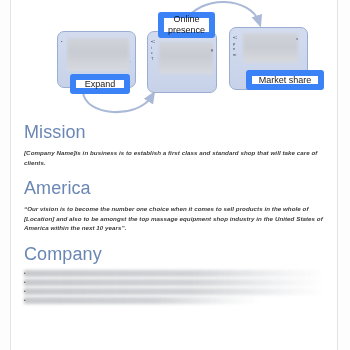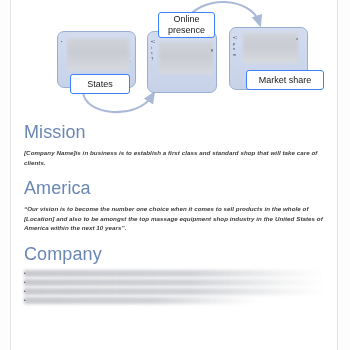--- a/index.html
+++ b/index.html
@@ -102,21 +102,21 @@
   }
   .b1 .redact-edge { right: 4px; top: 26px; }
   .b2 .redact-edge { right: 3px; top: 15px; }
   .b3 .redact-edge { right: 9px; top: 8px; }
 
   
   .callout {
     position: absolute;
     box-sizing: border-box;
     background: #ffffff;
-    border: 1px solid #3b82f6;
+    border: 6px solid #3b82f6;
     border-radius: 3px;
     color: #1a1a1a;
     font-size: 9px;
     line-height: 11px;
     text-align: center;
     display: flex;
     align-items: center;
     justify-content: center;
     padding: 2px 5px;
   }
@@ -232,21 +232,21 @@
         <div class="redact-bullets">
           <span>•C</span>
           <span>p</span>
           <span>n</span>
           <span>m</span>
         </div>
         <div class="redact-edge">s</div>
       </div>
 
       <div class="callout c-expand">
-        <span>States</span>
+        <span>Expand</span>
       </div>
       <div class="callout c-online">
         <span>Online presence</span>
       </div>
       <div class="callout c-market">
         <span>Market share</span>
       </div>
     </div>
 
     <div class="doc-body">

